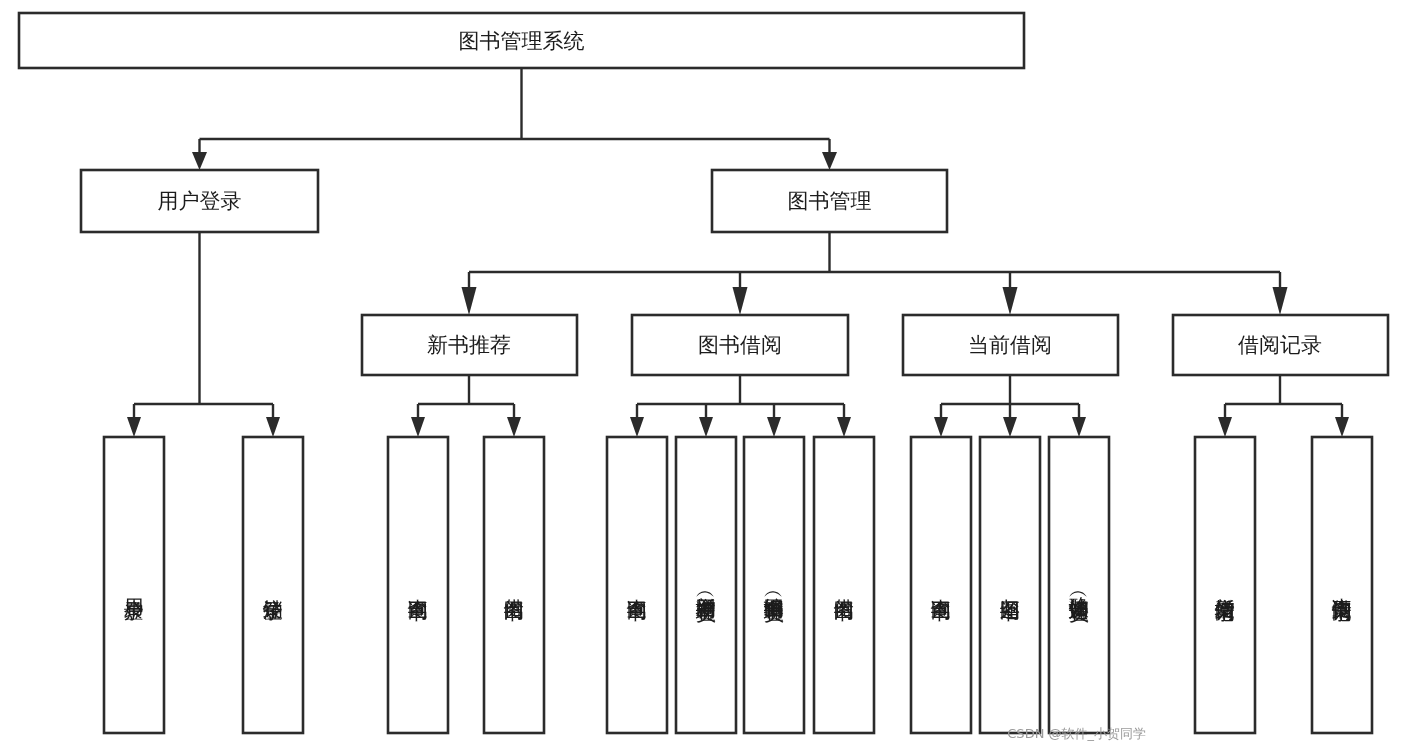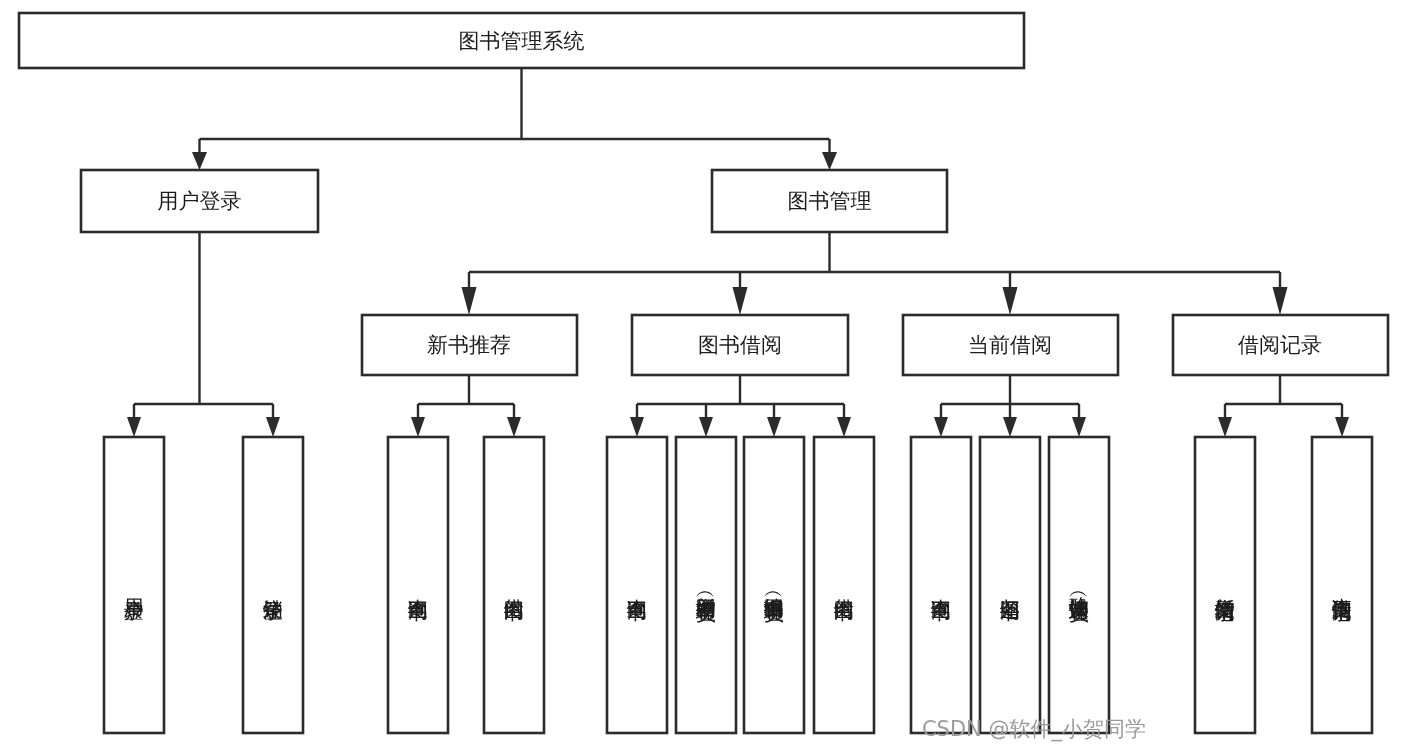--- a/index.html
+++ b/index.html
@@ -62,21 +62,21 @@
     color: #1c1c1c;
     letter-spacing: 1px;
     white-space: nowrap;
     pointer-events: none;
   }
   .watermark {
     position: absolute;
     right: 8px;
     bottom: 4px;
     font-family: "DejaVu Sans", "Liberation Sans", sans-serif;
-    font-size: 21px;
+    font-size: 13px;
     color: #9a9a9a;
     white-space: nowrap;
     margin-top: 45px;
   }
 </style>
 </head>
 <body>
 
 <div id="diagram-root">
 

